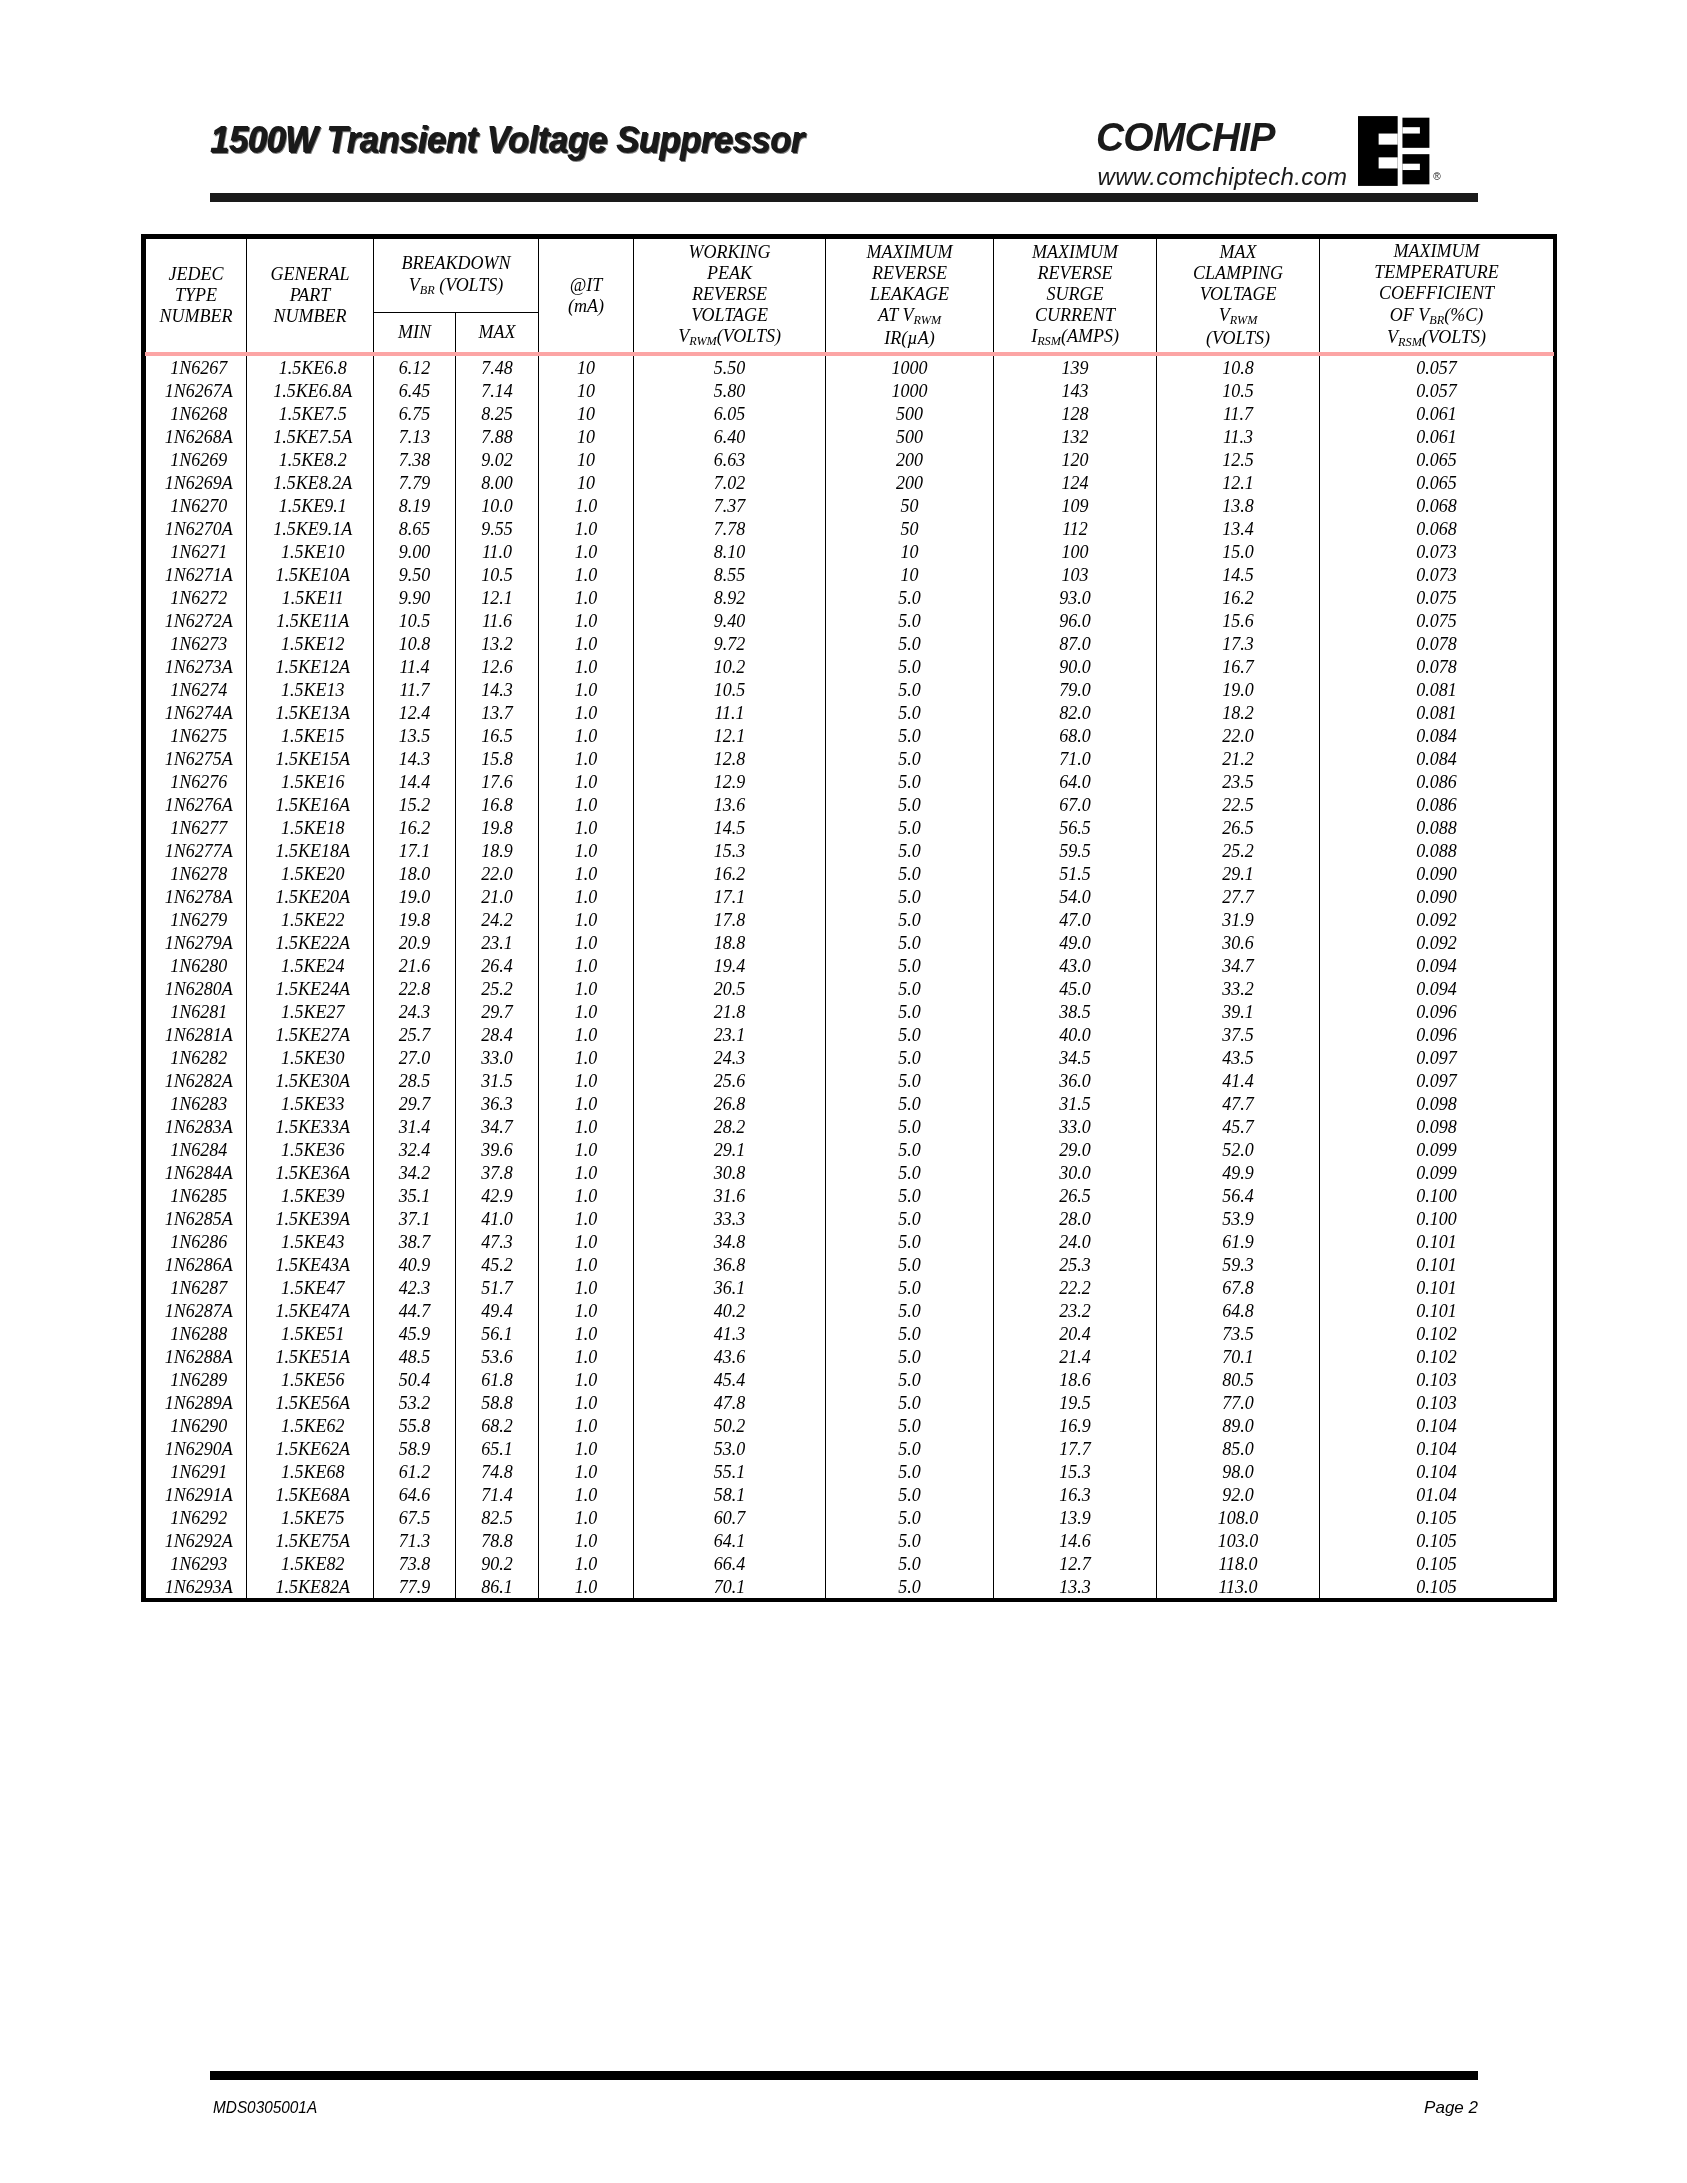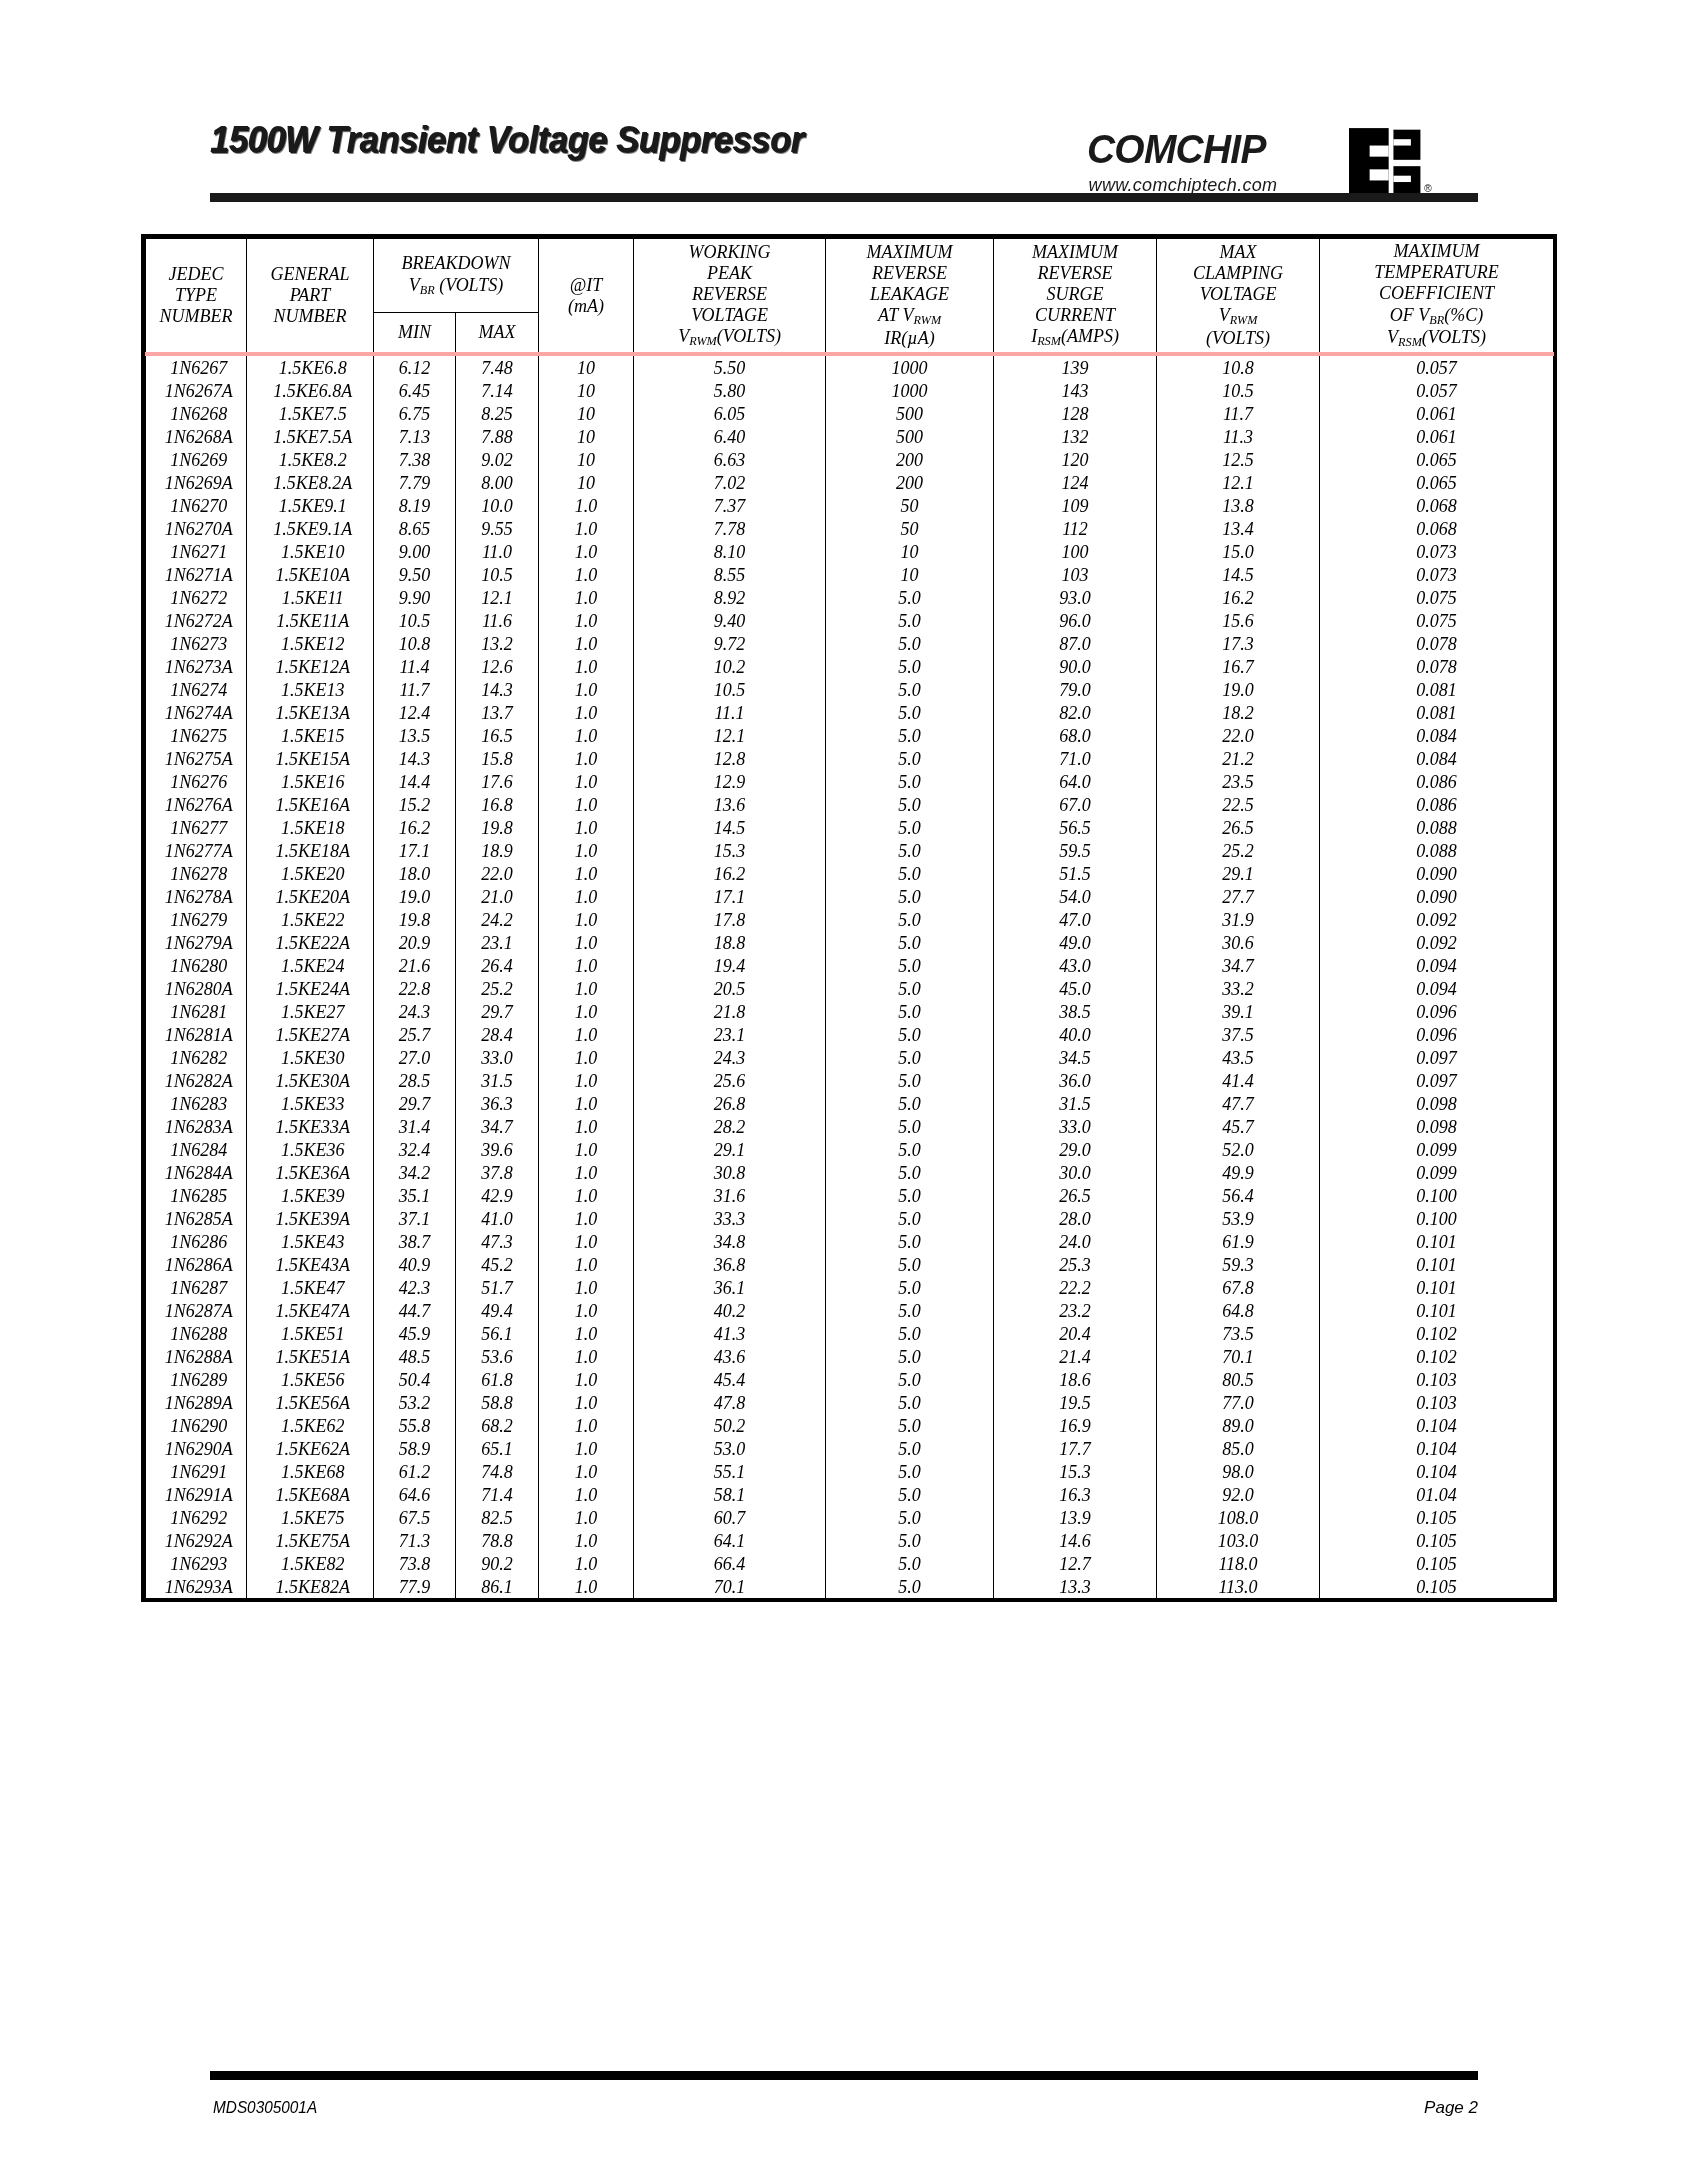--- a/index.html
+++ b/index.html
@@ -42,45 +42,44 @@
     transform: scaleX(0.93);
     transform-origin: left center;
     white-space: nowrap;
     color: #1a1a1a;
     text-shadow:
        1.2px 1.2px 0 #1a1a1a,
        2px 2px 0 rgba(26,26,26,0.55);
   }
   .logo-block {
     position: absolute;
-    right: 12px;
+    right: 3px;
     top: -4.8px;
     width: 381px;
     height: 94px;
-    margin-top: 12px;
   }
   .logo-word {
     position: absolute;
     left: 0;
     top: 0;
     font-family: "Liberation Sans", "DejaVu Sans", sans-serif;
     font-weight: bold;
     font-size: 41px;
     letter-spacing: -0.8px;
     color: #1a1a1a;
     transform: scaleX(0.95);
     transform-origin: left top;
     white-space: nowrap;
   }
   .logo-url {
     position: absolute;
     left: 1.6px;
     top: 49px;
     font-family: "Liberation Sans", "DejaVu Sans", sans-serif;
-    font-size: 18px;
+    font-size: 24px;
     letter-spacing: 0.3px;
     color: #1a1a1a;
     white-space: nowrap;
   }
   .logo-mark {
     position: absolute;
     left: 262px;
     top: 1.6px;
     width: 73px;
     height: 70px;

